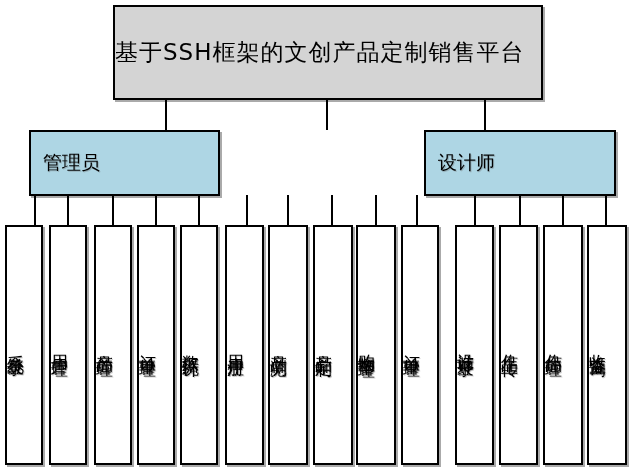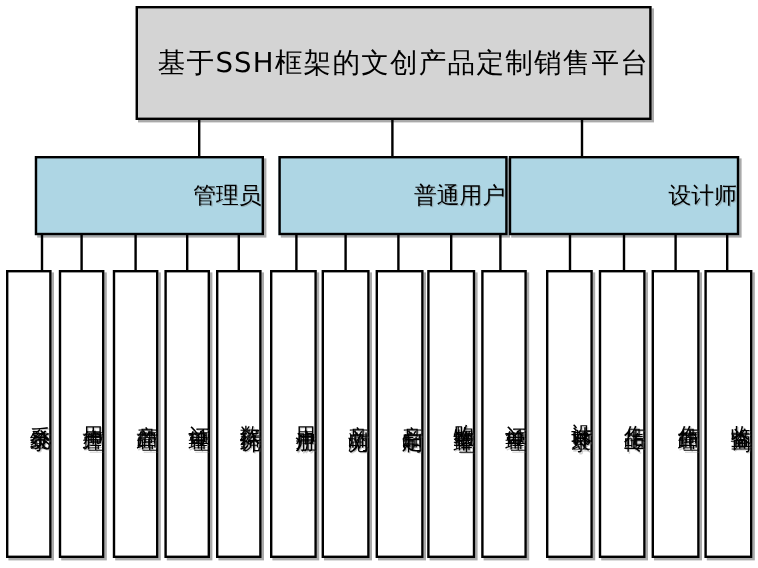--- a/index.html
+++ b/index.html
@@ -17,39 +17,40 @@
     height: 473px;
     background: #ffffff;
     overflow: hidden;
   }
   .node {
     position: absolute;
     box-sizing: border-box;
     border: 2px solid #000000;
     display: flex;
     align-items: center;
-    justify-content: flex-end;
+    justify-content: flex-start;
     box-shadow: 2px 2px 0 #aaaaaa;
   }
   .root {
     left: 113px;
     top: 5px;
     width: 430px;
     height: 95px;
     background: #d4d4d4;
     font-size: 23px;
     letter-spacing: 1px;
     white-space: nowrap;
   }
   .branch {
     top: 130px;
     height: 66px;
     background: #aed6e4;
     font-size: 19px;
     text-shadow: 1px 1px 0 rgba(110,110,110,0.35);
+    padding-left: 12px;
   }
   .leaf {
     top: 225px;
     height: 240px;
     background: #ffffff;
     font-size: 17px;
   }
   .leaf .vtext {
     writing-mode: vertical-rl;
     text-orientation: upright;
@@ -79,23 +80,20 @@
   <div class="node root">
     <span>基于SSH框架的文创产品定制销售平台</span>
   </div>
 
   <div class="vline t" style="left:165px"></div>
   <div class="vline t" style="left:326px"></div>
   <div class="vline t" style="left:484px"></div>
 
   <div class="node branch" style="left:29px;width:191px">
     <span>管理员</span>
-  </div>
-  <div class="node branch" style="left:232px;width:191px">
-    <span>普通用户</span>
   </div>
   <div class="node branch" style="left:424px;width:192px">
     <span>设计师</span>
   </div>
 
   <div class="vline b" style="left:34px"></div>
   <div class="vline b" style="left:67px"></div>
   <div class="vline b" style="left:112px"></div>
   <div class="vline b" style="left:155px"></div>
   <div class="vline b" style="left:198px"></div>

